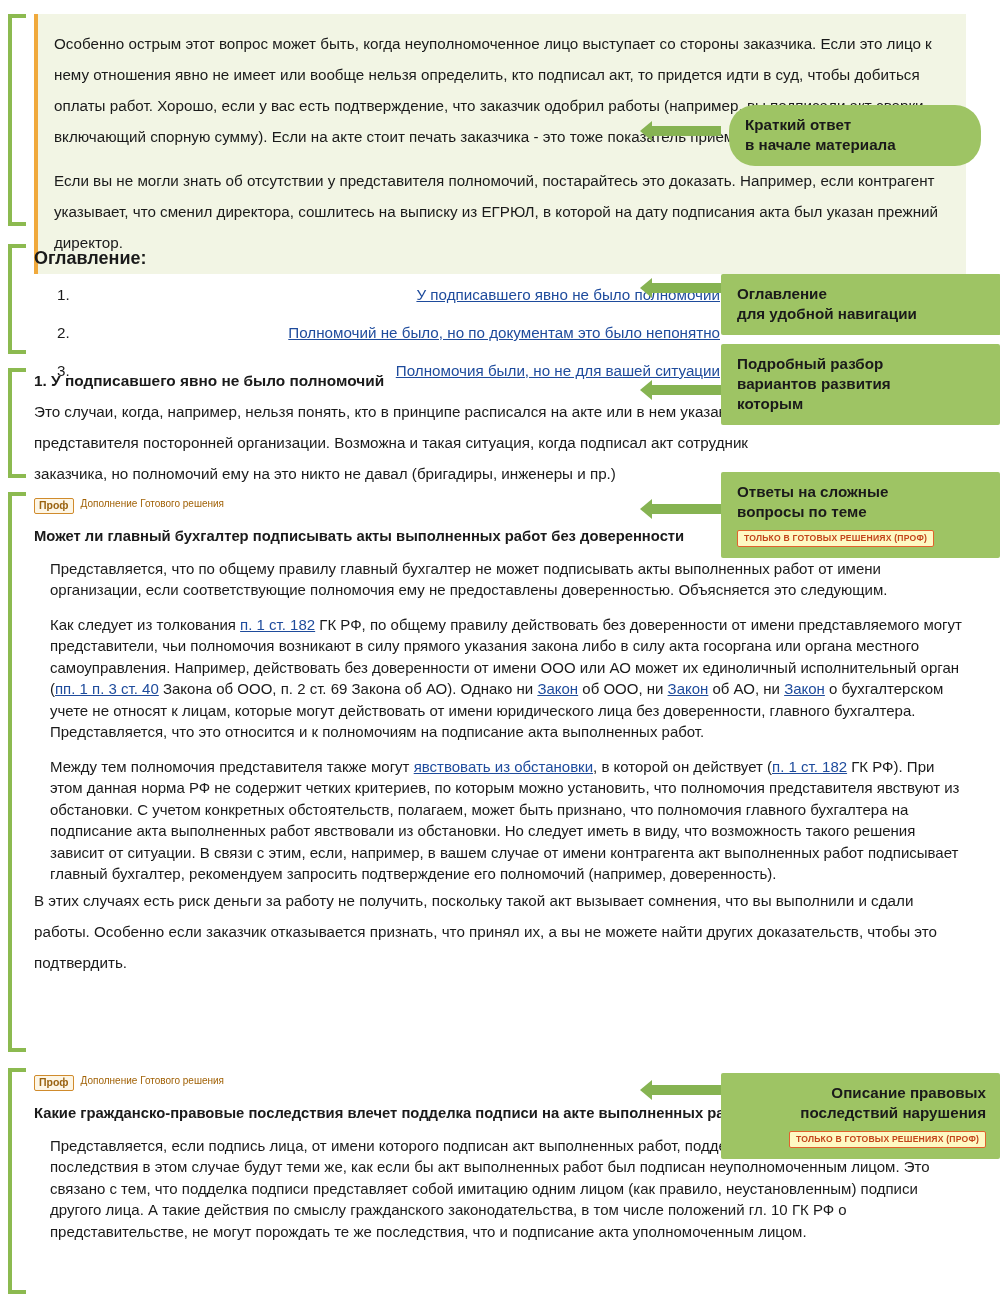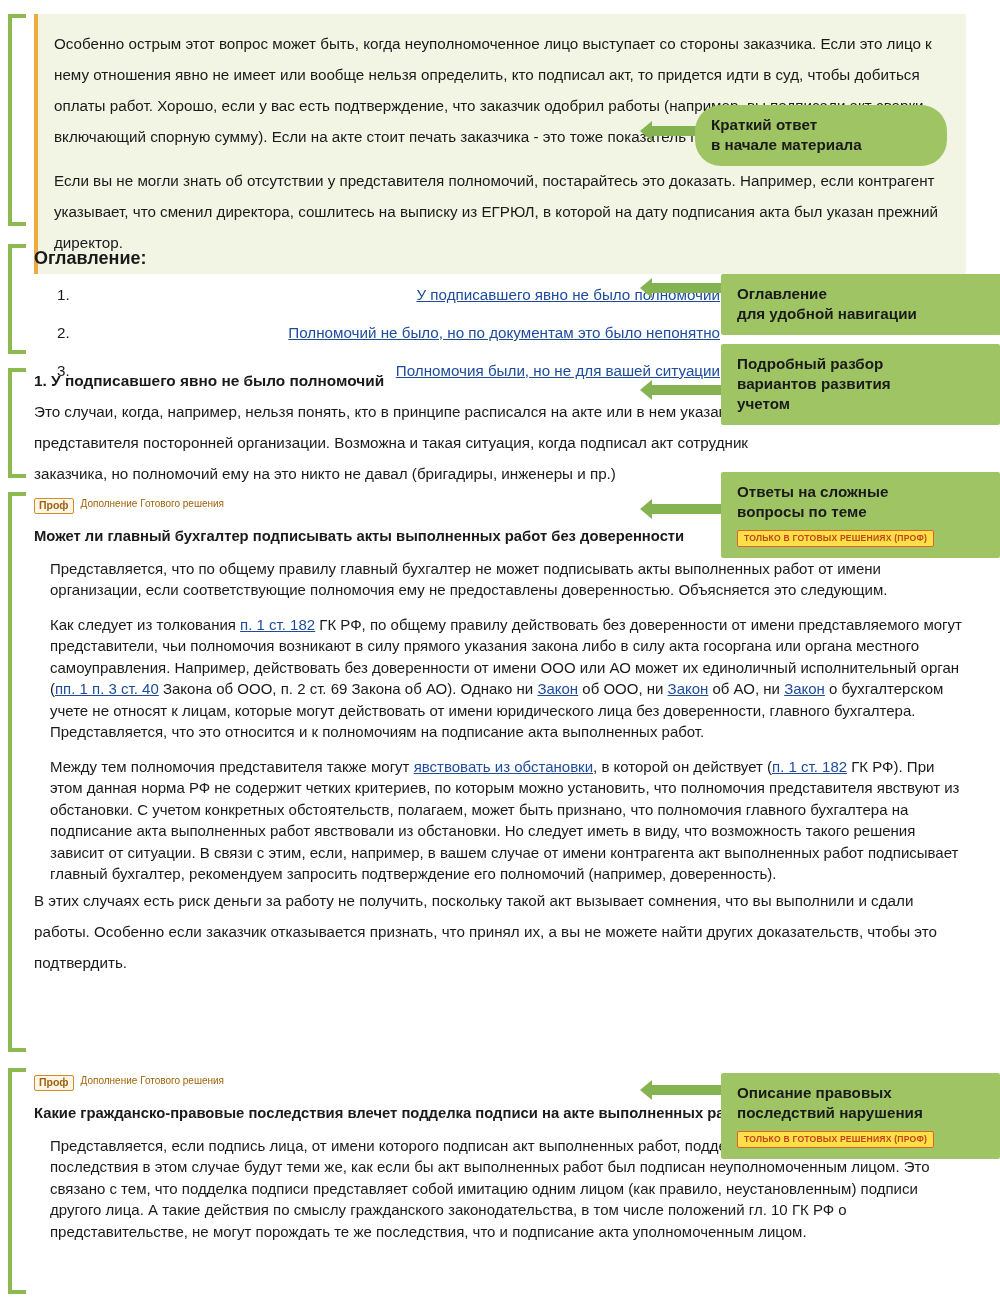--- a/index.html
+++ b/index.html
@@ -141,21 +141,21 @@
     padding: 10px 14px 11px 16px;
     box-sizing: border-box;
     border-radius: 2px;
   }
   .callout .cl-line { display: block; }
   .callout .prof-only {
     display: inline-block;
     margin-top: 8px;
     border: 1px solid #e2622c;
     color: #c2451a;
-    background: #fde047;
+    background: #fef9c3;
     font-size: 8.6px;
     font-weight: bold;
     letter-spacing: .2px;
     padding: 3px 6px;
     border-radius: 2px;
     line-height: 1;
     white-space: nowrap;
   }
   
   .arrow {
@@ -225,45 +225,45 @@
       <span class="prof-chip">Проф</span>
       <span class="insert-hd-label">Дополнение Готового решения</span>
     </div>
     <div class="insert-q">Какие гражданско-правовые последствия влечет подделка подписи на акте выполненных работ</div>
     <div class="insert-body">
       <p class="para">Представляется, если подпись лица, от имени которого подписан акт выполненных работ, подделана, гражданско-правовые последствия в этом случае будут теми же, как если бы акт выполненных работ был подписан неуполномоченным лицом. Это связано с тем, что подделка подписи представляет собой имитацию одним лицом (как правило, неустановленным) подписи другого лица. А такие действия по смыслу гражданского законодательства, в том числе положений гл. 10 ГК РФ о представительстве, не могут порождать те же последствия, что и подписание акта уполномоченным лицом.</p>
     </div>
   </div>
 
   <div class="arrow" style="left:651px;top:126px;width:70px;"></div>
-  <div class="callout" style="left:695px;top:105px;width:252px;border-radius:26px;">
+  <div class="callout" style="left:729px;top:105px;width:252px;border-radius:26px;">
     <span class="cl-line">Краткий ответ</span>
     <span class="cl-line">в начале материала</span>
   </div>
 
   <div class="arrow" style="left:651px;top:283px;width:70px;"></div>
   <div class="callout" style="left:721px;top:274px;width:280px;">
     <span class="cl-line">Оглавление</span>
     <span class="cl-line">для удобной навигации</span>
   </div>
 
   <div class="arrow" style="left:651px;top:385px;width:70px;"></div>
   <div class="callout" style="left:721px;top:344px;width:279px;">
     <span class="cl-line">Подробный разбор</span>
     <span class="cl-line">вариантов развития</span>
-    <span class="cl-line">учетом</span>
+    <span class="cl-line">которым</span>
   </div>
 
   <div class="arrow" style="left:651px;top:504px;width:70px;"></div>
   <div class="callout" style="left:721px;top:472px;width:279px;">
     <span class="cl-line">Ответы на сложные</span>
     <span class="cl-line">вопросы по теме</span>
     <span class="prof-only">ТОЛЬКО В ГОТОВЫХ РЕШЕНИЯХ (ПРОФ)</span>
   </div>
 
   <div class="arrow" style="left:651px;top:1085px;width:70px;"></div>
-  <div class="callout" style="left:721px;top:1073px;width:279px;">
+  <div class="callout" style="left:721px;top:1073px;width:279px;text-align:right;">
     <span class="cl-line">Описание правовых</span>
     <span class="cl-line">последствий нарушения</span>
     <span class="prof-only">ТОЛЬКО В ГОТОВЫХ РЕШЕНИЯХ (ПРОФ)</span>
   </div>
 
 </div>
 
 </body></html>

